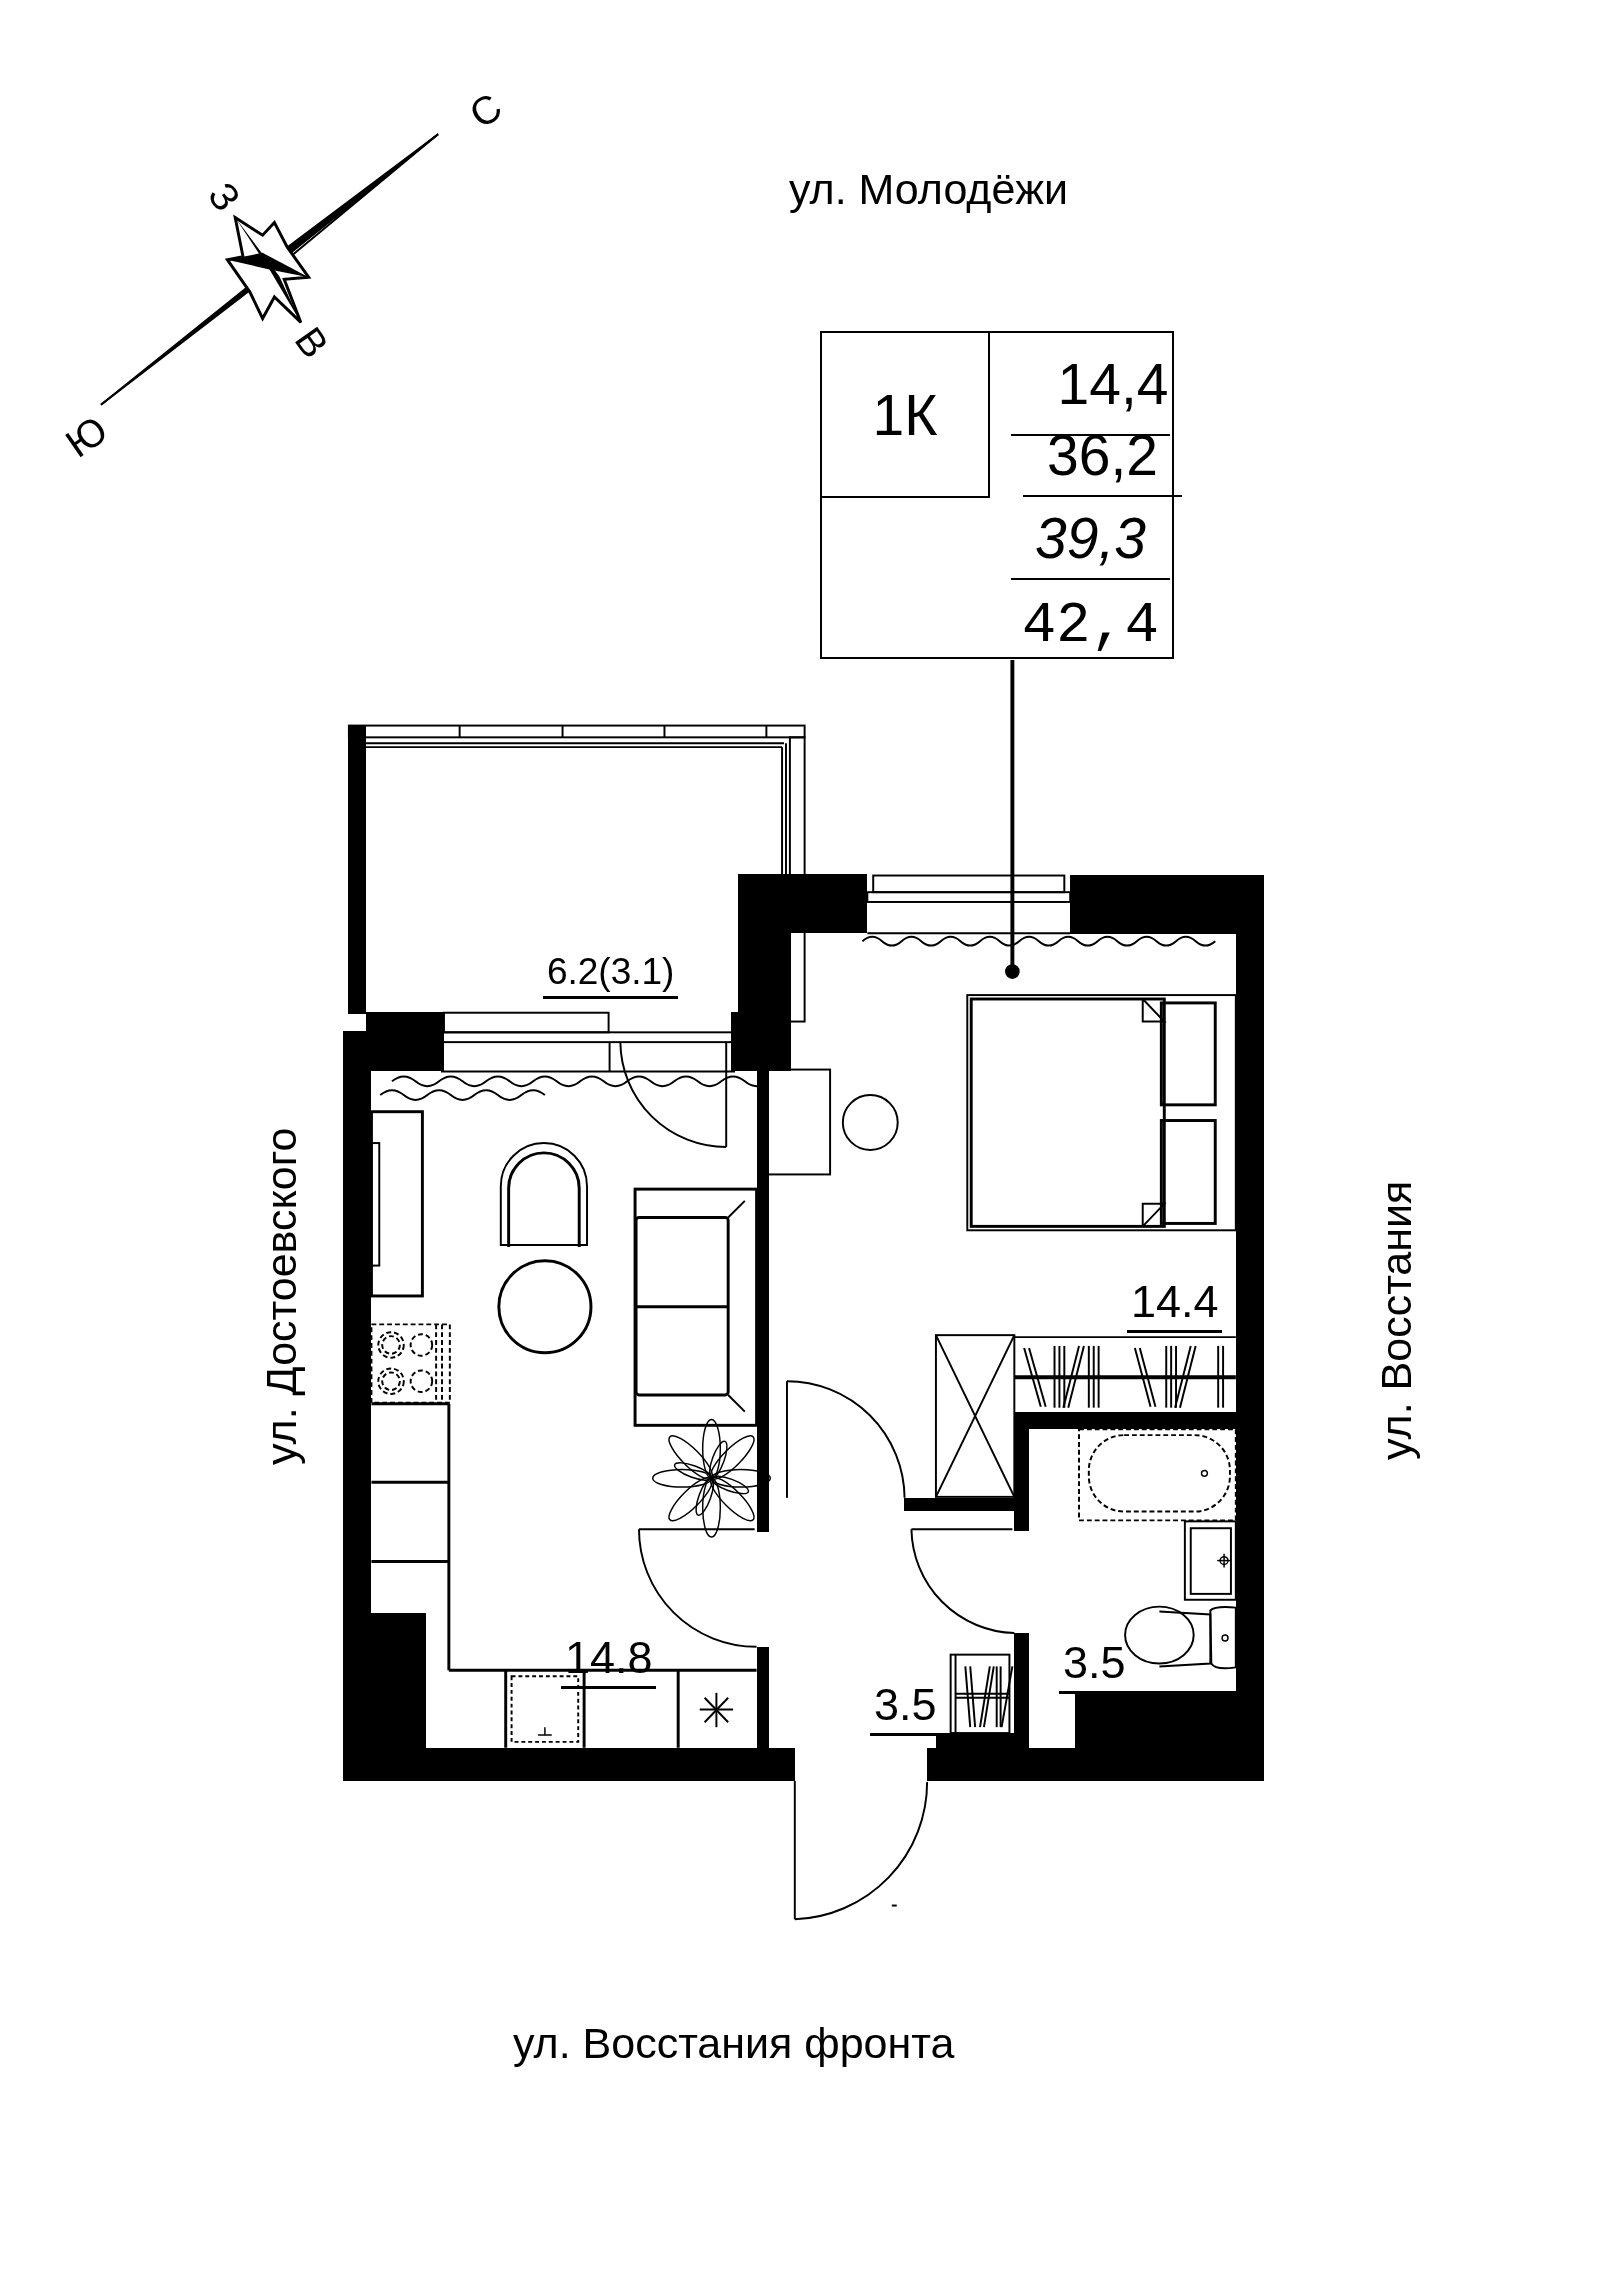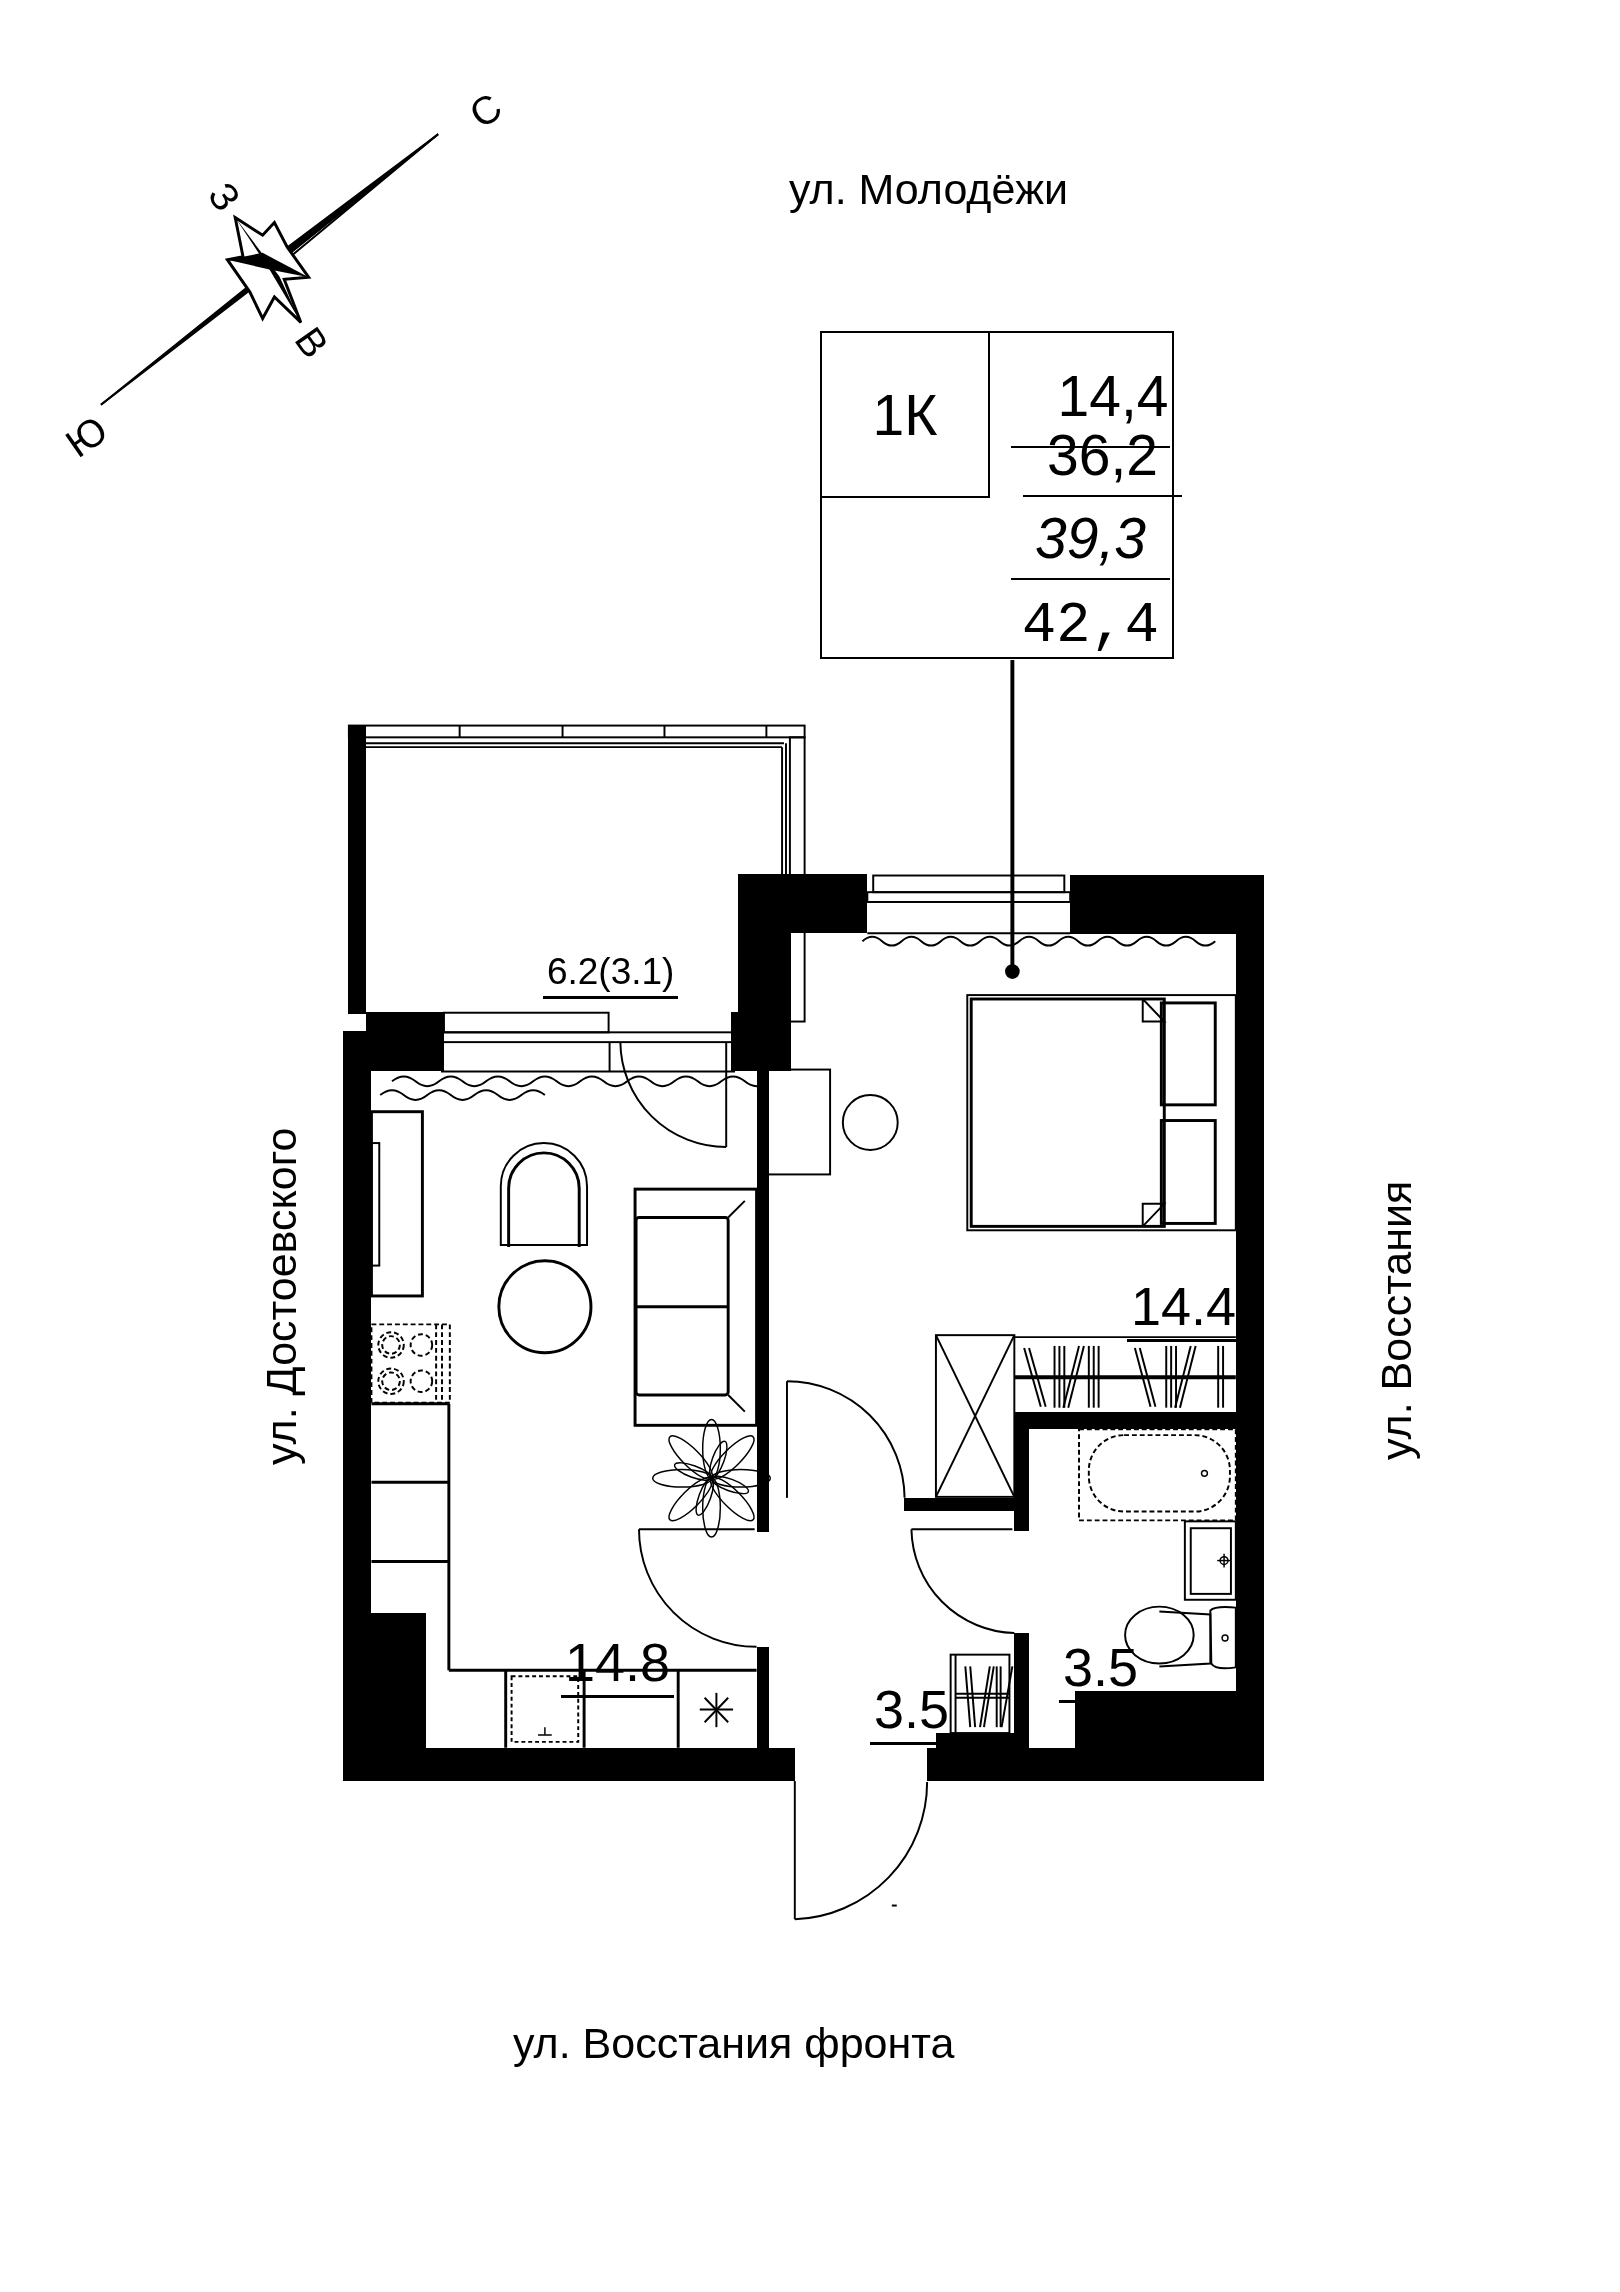--- a/index.html
+++ b/index.html
@@ -1,20 +1,20 @@
 <!DOCTYPE html>
 <html><head>
 <meta charset="utf-8">
 <style>
   html, body { margin:0; padding:0; background:#ffffff; }
   body { width:1620px; height:2293px; position:relative; overflow:hidden; font-family:"Liberation Sans", sans-serif; color:#000; }
   .wall { position:absolute; background:#000; }
   .street { position:absolute; font-size:43px; white-space:nowrap; color:#000; }
   .vert { transform-origin: left top; transform: rotate(-90deg); }
-  .area { position:absolute; font-size:54px; line-height:1; border-bottom:3.9px solid #000; padding:0 3.9px 5.9px 3.9px; white-space:nowrap; }
+  .area { position:absolute; font-size:45px; line-height:1; border-bottom:3.9px solid #000; padding:0 3.9px 5.9px 3.9px; white-space:nowrap; }
   .tbl { position:absolute; left:820px; top:331px; width:354px; height:328px; border:2.9px solid #000; box-sizing:border-box; }
   .tbl .cell { position:absolute; display:flex; align-items:center; justify-content:center; box-sizing:border-box; font-size:57px; }
   .svgall { position:absolute; left:0; top:0; }
 </style>
 </head>
 <body>
 
 <svg class="svgall" width="588" height="490" viewBox="0 0 600 500">
   <g>
     <polygon points="447,137 290,255 275,275" fill="#000"></polygon>
@@ -34,21 +34,21 @@
   <text x="70" y="462" font-size="40" font-family="Liberation Sans, sans-serif" transform="rotate(-35 85 450)">Ю</text>
 </svg>
 
 <div class="street" style="left:789px; top:165px;">ул. Молодёжи</div>
 <div class="street vert" style="left:257px; top:1465px;">ул. Достоевского</div>
 <div class="street vert" style="left:1372px; top:1460px;">ул. Восстания</div>
 <div class="street" style="left:513px; top:2019px;">ул. Восстания фронта</div>
 
 <div class="tbl">
   <div class="cell" style="left:0; top:0; width:168px; height:165px; border-right:2.9px solid #000; border-bottom:2.9px solid #000;">1К</div>
-  <div class="cell" style="left:189px; top:12px; width:159px; height:103px; border-bottom:2.9px solid #000;padding-left:45px;">14,4</div>
+  <div class="cell" style="left:189px; top:0; width:159px; height:103px; border-bottom:2.9px solid #000;padding-left:45px;">14,4</div>
   <div class="cell" style="left:189px; top:82px; width:159px; height:82px; border-bottom:2.9px solid #000;margin-left:12px;">36,2</div>
   <div class="cell" style="left:189px; top:165px; width:159px; height:82px; border-bottom:2.9px solid #000;font-style:italic;">39,3</div>
   <div class="cell" style="left:189px; top:247px; width:159px; height:92px;font-family:Liberation Mono, monospace;">42,4</div>
 </div>
 
 <svg class="svgall" width="1620" height="2293" viewBox="0 0 1653 2339">
   <g fill="none" stroke="#000" stroke-width="3">
 
     <line x1="1033" y1="673" x2="1033" y2="990" stroke-width="4"></line>
     <circle cx="1033" cy="991" r="6" fill="#000"></circle>

